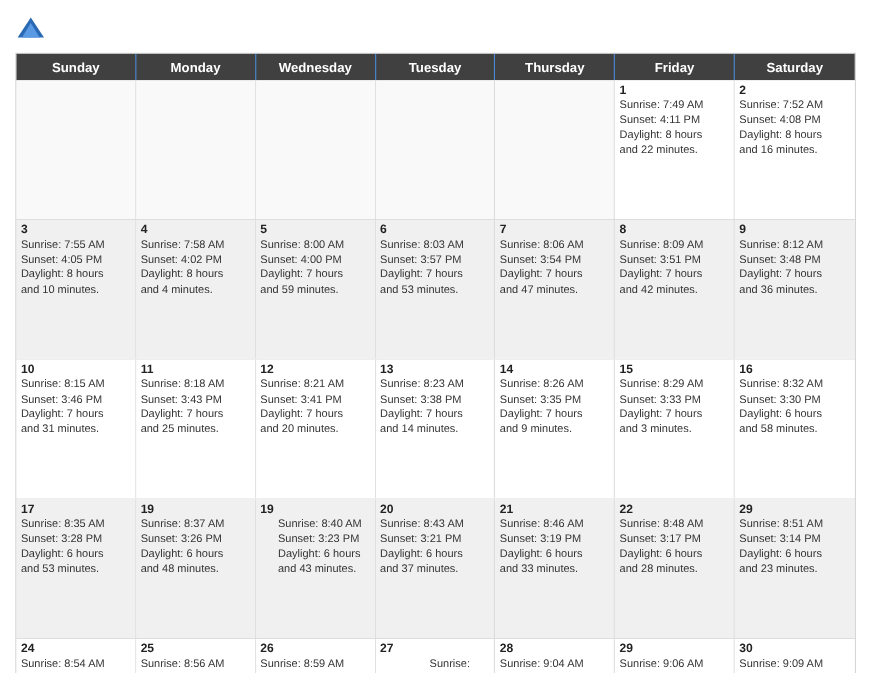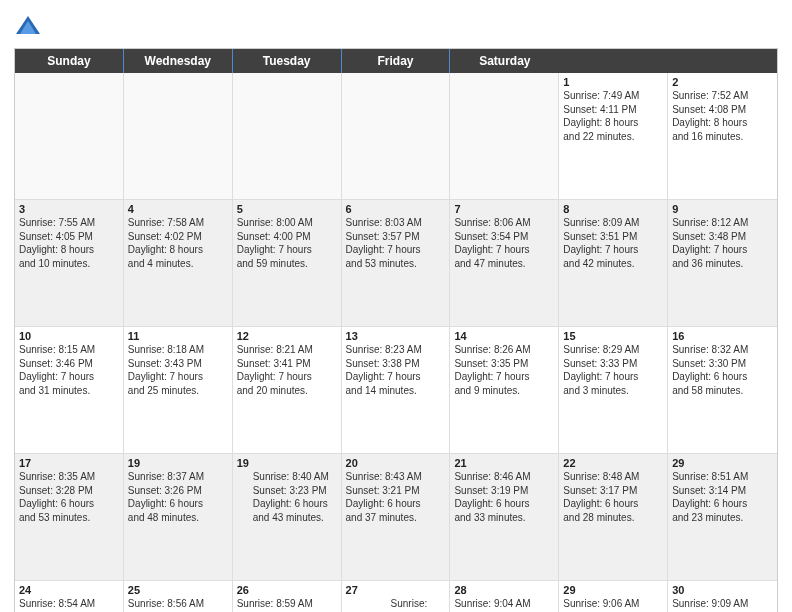--- a/index.html
+++ b/index.html
@@ -134,22 +134,24 @@
     </div>
     <div class="title-block">
       <div class="month-title"></div>
       <div class="location"></div>
     </div>
   </div>
 
   <div class="calendar">
     <div class="cal-header">
     <div class="cal-header-cell">Sunday</div>
+        <div class="cal-header-cell">Monday</div>
         <div class="cal-header-cell">Wednesday</div>
         <div class="cal-header-cell">Tuesday</div>
+        <div class="cal-header-cell">Thursday</div>
         <div class="cal-header-cell">Friday</div>
         <div class="cal-header-cell">Saturday</div>
       </div>
     <div class="cal-body">
     <div class="cal-row">
           <div class="cal-cell empty"></div>
           <div class="cal-cell empty"></div>
           <div class="cal-cell empty"></div>
           <div class="cal-cell empty"></div>
           <div class="cal-cell empty"></div>

